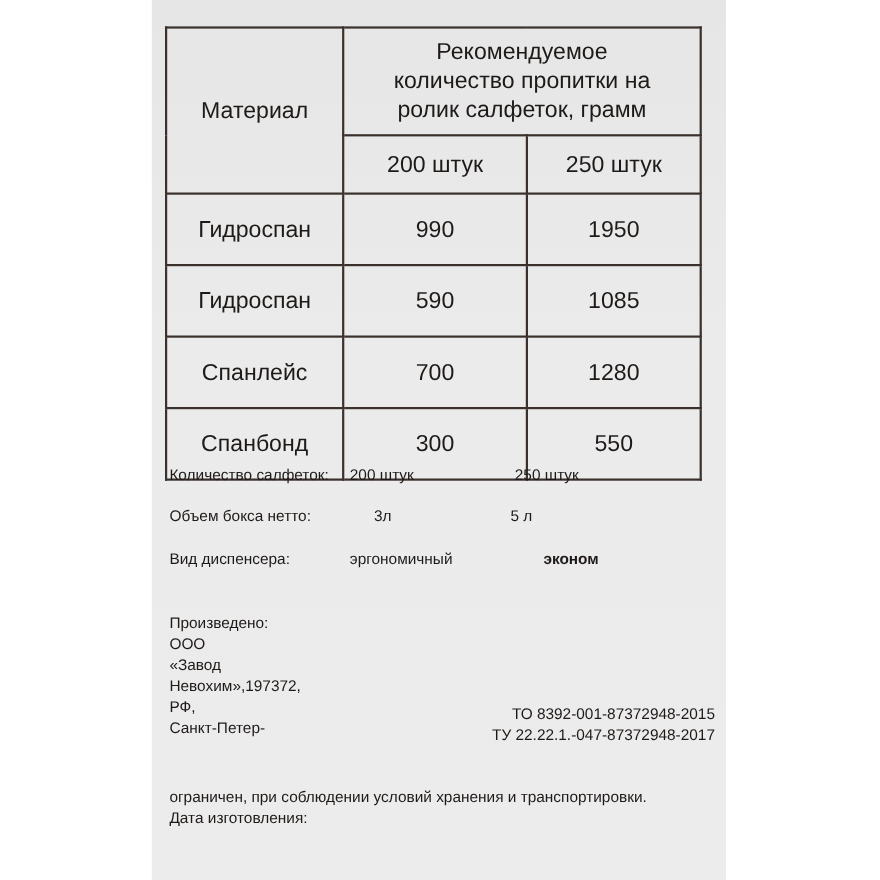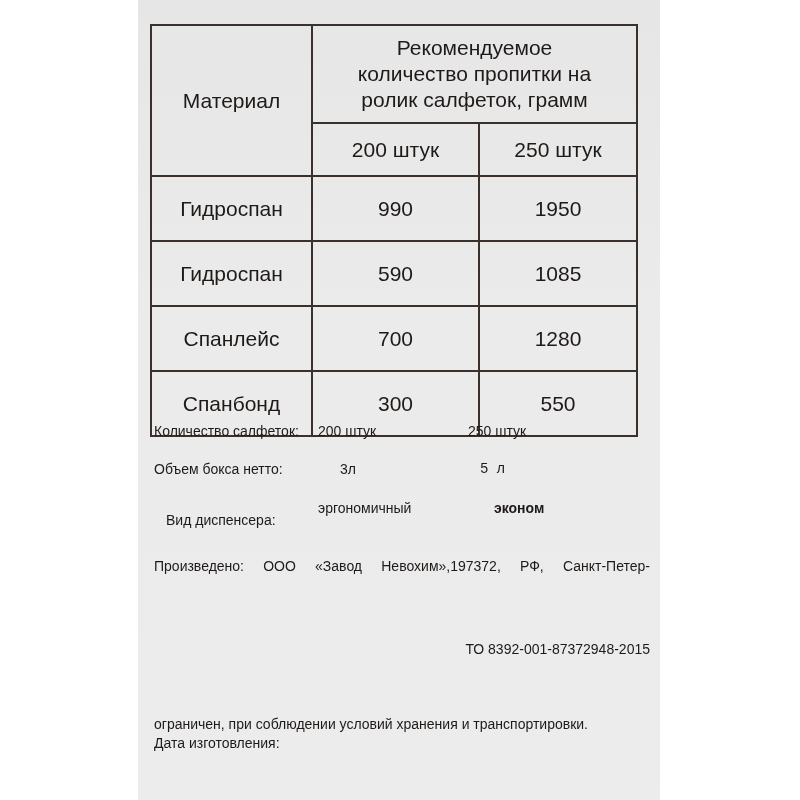--- a/index.html
+++ b/index.html
@@ -66,20 +66,21 @@
       width: 496px;
       font-size: 14px;
       line-height: 19px;
       color: #1e1a18;
     }
     .block div { white-space: nowrap; }
     .justify-line {
       display: flex;
       justify-content: space-between;
       white-space: nowrap;
+      flex-direction: column;
     }
   </style>
 </head>
 <body>
 
 <div class="paper"></div>
 
 <table class="spec-table">
   <colgroup>
       <col class="c1">
@@ -123,39 +124,40 @@
   </table>
 
 <div class="spec-line" style="top:423px;">
   <span style="left:0;">Количество салфеток:</span>
   <span style="left:164px;">200 штук</span>
   <span style="left:314px;">250 штук</span>
 </div>
 <div class="spec-line" style="top:461px;">
   <span style="left:0;">Объем бокса нетто:</span>
   <span style="left:186px;">3л</span>
-  <span style="left:326px;font-family:Liberation Mono, monospace;">5 л</span>
+  <span style="left:310px;">5 л</span>
 </div>
 <div class="spec-line" style="top:500px;">
-  <span style="left:12px;margin-top:12px;">Вид диспенсера:</span>
+  <span style="left:0;">Вид диспенсера:</span>
   <span style="left:164px;">эргономичный</span>
   <span style="left:340px;font-weight:bold;">эконом</span>
 </div>
 
 <div class="block" style="top:557px;">
   <div class="justify-line">
     <span>Произведено:</span>
     <span>ООО</span>
     <span>«Завод</span>
     <span>Невохим»,197372,</span>
     <span>РФ,</span>
     <span>Санкт-Петер-</span>
   </div>
 </div>
 
 <div class="block" style="top:640px;text-align:right;">
   <div>ТО 8392-001-87372948-2015</div>
+  <div>ТУ 22.22.1.-047-87372948-2017</div>
 </div>
 
 <div class="block" style="top:715px;">
   <div>ограничен, при соблюдении условий хранения и транспортировки.</div>
   <div>Дата изготовления:</div>
 </div>
 
 </body></html>

